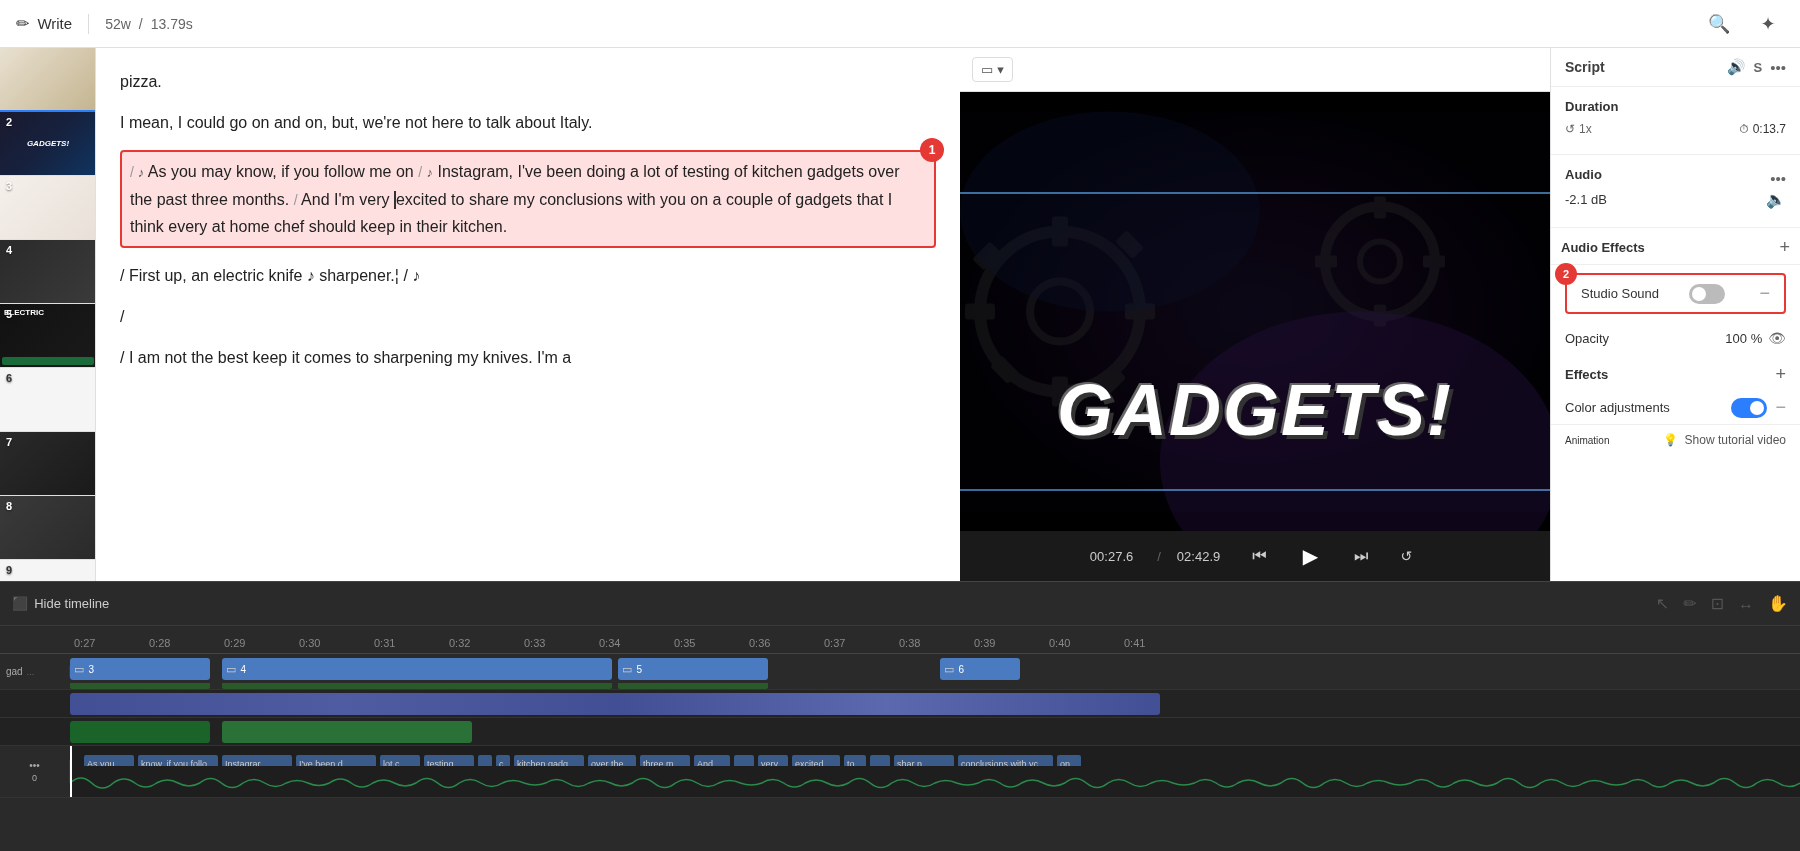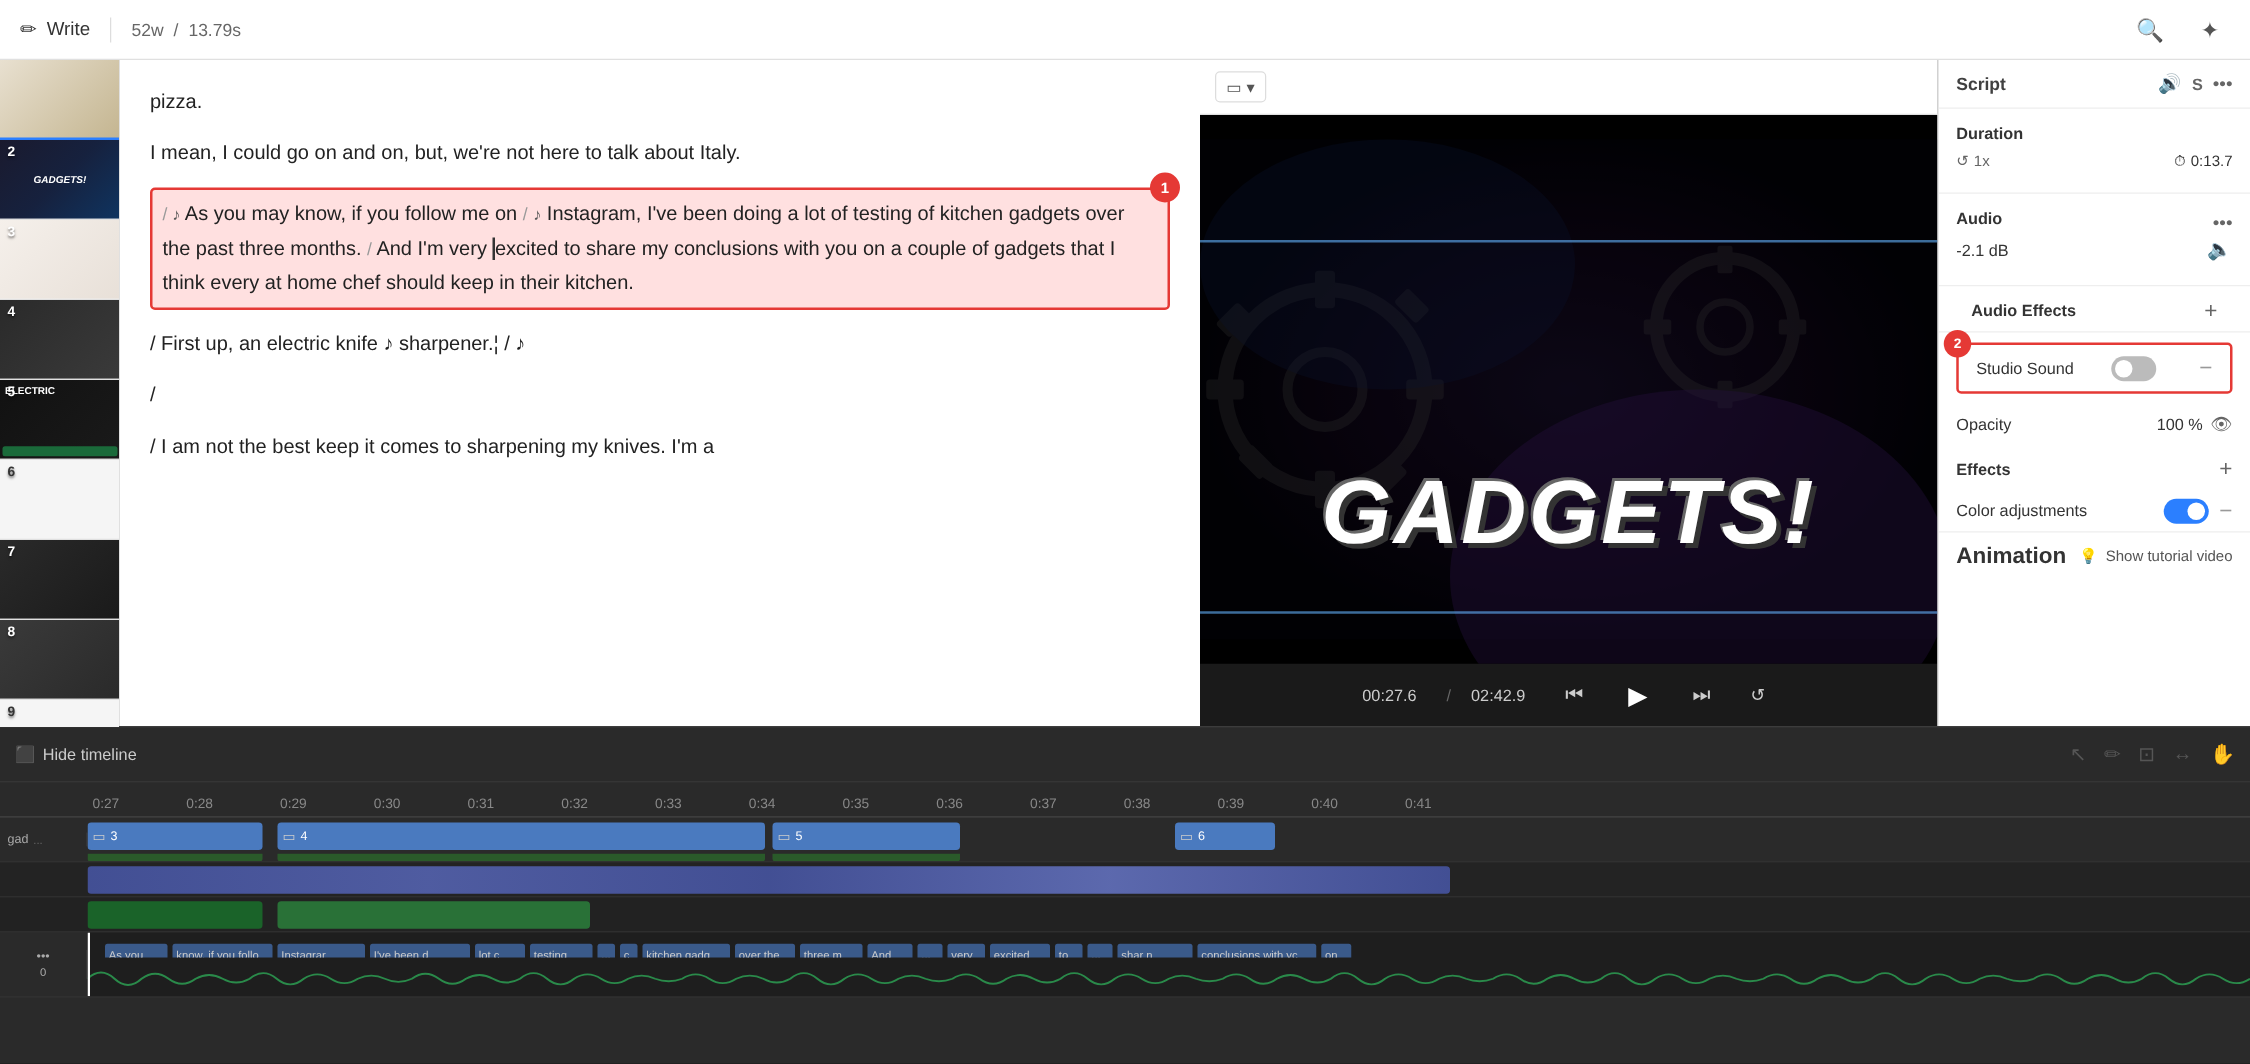--- a/index.html
+++ b/index.html
@@ -59,21 +59,21 @@
     .right-panel-title { font-size: 14px; font-weight: 600; color: #404040; }
     .right-panel-icons { display: flex; gap: 8px; align-items: center; }
     .small-icon { font-size: 15px; color: #666; cursor: pointer; }
 
     .panel-section { padding: 12px 14px; border-bottom: 1px solid #eee; }
     .panel-section-title { font-size: 13px; font-weight: 600; color: #333; margin-bottom: 8px; }
     .panel-row { display: flex; align-items: center; justify-content: space-between; margin-bottom: 6px; }
     .panel-label { font-size: 12px; color: #666; display: flex; align-items: center; gap: 4px; }
     .panel-value { font-size: 12px; color: #333; display: flex; align-items: center; gap: 4px; }
 
-    .audio-effects-header { display: flex; align-items: center; justify-content: space-between; padding: 10px 26px 8px; border-bottom: 1px solid #eee; }
+    .audio-effects-header { display: flex; align-items: center; justify-content: space-between; padding: 10px 10px 8px; border-bottom: 1px solid #eee; }
     .ae-title { font-size: 13px; font-weight: 600; color: #333; }
     .ae-add-btn { font-size: 18px; color: #666; cursor: pointer; line-height: 1; }
 
     .studio-sound-row { display: flex; align-items: center; justify-content: space-between; padding: 8px 14px; border: 2px solid #e53935; border-radius: 4px; margin: 8px 14px; position: relative; }
     .studio-sound-label { font-size: 13px; color: #333; }
     .badge-2 { position: absolute; top: -12px; left: -12px; width: 22px; height: 22px; background: #e53935; color: #fff; border-radius: 50%; font-size: 11px; font-weight: 700; display: flex; align-items: center; justify-content: center; }
 
     
     .toggle { position: relative; width: 36px; height: 20px; }
     .toggle input { opacity: 0; width: 0; height: 0; }
@@ -96,21 +96,21 @@
     .effects-title { font-size: 13px; font-weight: 600; color: #333; }
 
     .color-adj-row { display: flex; align-items: center; justify-content: space-between; padding: 6px 14px; border-bottom: 1px solid #eee; }
     .ca-label { font-size: 13px; color: #333; }
     .ca-right { display: flex; align-items: center; gap: 8px; }
 
     .toggle-blue .toggle-slider { background: #2b7fff; }
     .toggle-blue .toggle-slider:before { transform: translateX(16px); }
 
     .animation-row { display: flex; align-items: center; justify-content: space-between; padding: 8px 14px; }
-    .anim-label { font-size: 18px; color: #333; font-weight: bold; }
+    .anim-label { font-size: 10px; color: #333; }
     .anim-right { display: flex; align-items: center; gap: 6px; font-size: 12px; color: #555; cursor: pointer; }
 
     
     .timeline-area { height: 270px; background: #2a2a2a; border-top: 1px solid #444; display: flex; flex-direction: column; }
     .timeline-header { height: 44px; background: #2a2a2a; display: flex; align-items: center; padding: 0 12px; gap: 16px; border-bottom: 1px solid #3a3a3a; }
     .timeline-toggle-btn { display: flex; align-items: center; gap: 6px; color: #ccc; font-size: 13px; cursor: pointer; background: none; border: none; }
     .timeline-ruler { height: 28px; background: #2a2a2a; border-bottom: 1px solid #444; display: flex; align-items: flex-end; padding-bottom: 4px; overflow: hidden; }
     .ruler-mark { color: #888; font-size: 11px; flex-shrink: 0; padding-left: 4px; }
     .timeline-tracks { flex: 1; overflow: hidden; position: relative; }
     .track-row { height: 32px; display: flex; align-items: center; border-bottom: 1px solid #333; }

